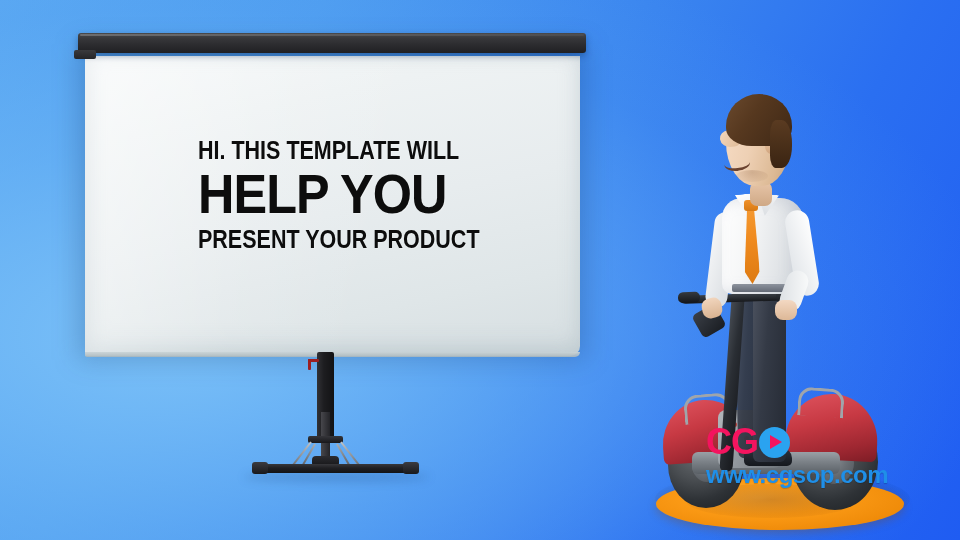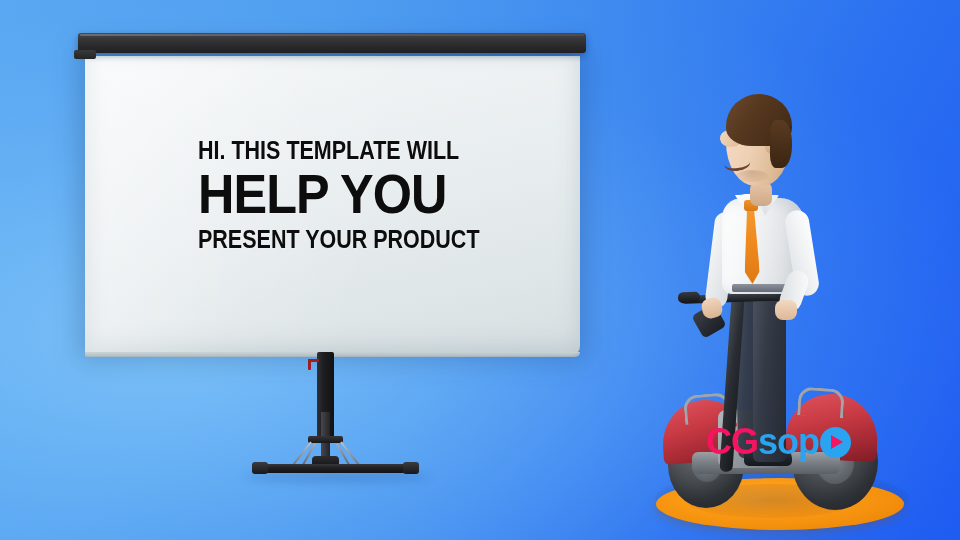--- a/index.html
+++ b/index.html
@@ -499,18 +499,18 @@
     <div class="eye"></div>
     <div class="brow"></div>
     <div class="ear"></div>
     <div class="hair"></div>
     <div class="hair-side"></div>
   </div>
 
   <div id="watermark">
     <div class="wm-row1">
       <span class="wm-cg">CG</span>
-      <span class="wm-sop">sop</span>
       <span class="wm-play"></span>
     </div>
+    <div class="wm-row2">www.cgsop.com</div>
   </div>
 
 </div>
 
 </body></html>

